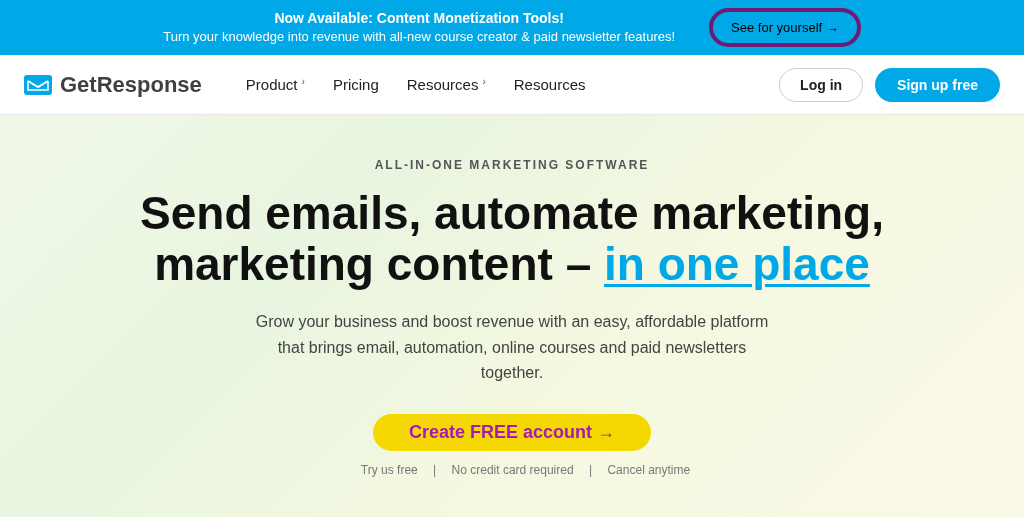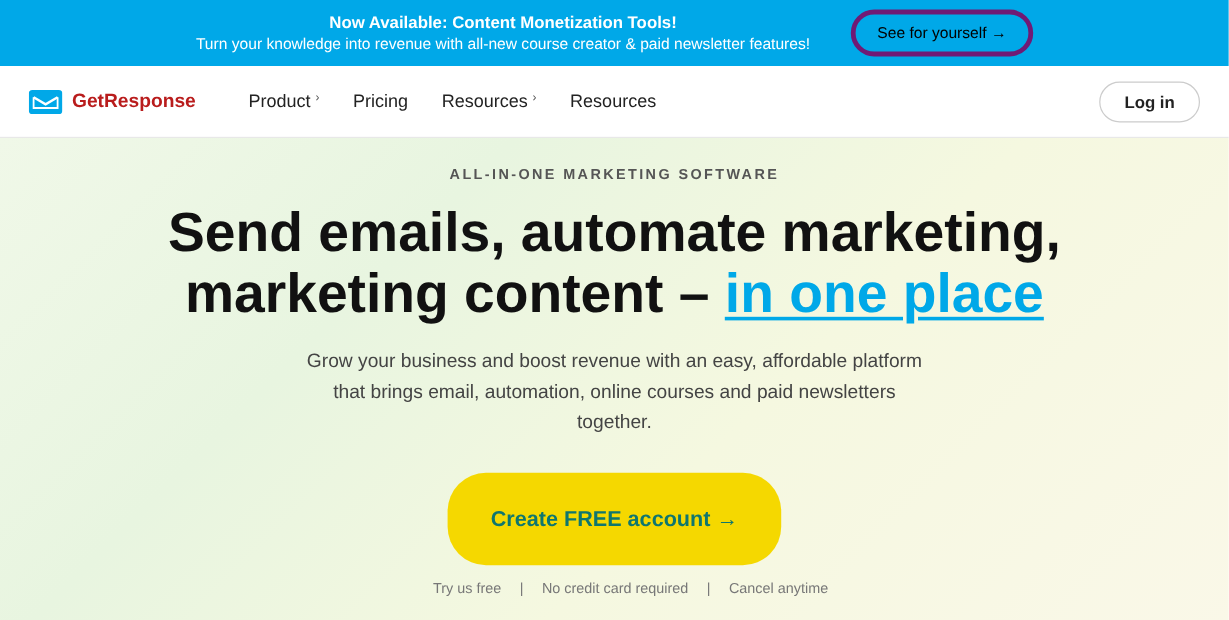--- a/index.html
+++ b/index.html
@@ -55,23 +55,23 @@
       display: flex;
       align-items: center;
       gap: 8px;
       margin-right: 32px;
     }
     .logo-icon {
       width: 28px;
       height: 20px;
     }
     .logo-text {
-      font-size: 16px;
+      font-size: 22px;
       font-weight: 700;
-      color: #b91c1c;
+      color: #404040;
     }
     .nav-links {
       display: flex;
       align-items: center;
       gap: 4px;
       flex: 1;
     }
     .nav-item {
       display: flex;
       align-items: flex-start;
@@ -150,24 +150,24 @@
     }
     .hero-subtext {
       font-size: 16px;
       color: #444;
       line-height: 1.6;
       max-width: 520px;
       margin-bottom: 28px;
     }
     .hero-cta {
       background: #f5d800;
-      color: #0f766e;
+      color: #a21caf;
       border: none;
       border-radius: 32px;
-      padding: 28px 36px;
+      padding: 8px 36px;
       font-size: 18px;
       font-weight: 700;
       cursor: pointer;
       margin-bottom: 12px;
     }
     .hero-footnote {
       font-size: 12px;
       color: #777;
       margin-left: 27px;
     }
@@ -206,20 +206,21 @@
     <div class="nav-item">
       <span>Resources</span>
       <span class="nav-chevron">›</span>
     </div>
     <div class="nav-item">
       <span>Resources</span>
     </div>
   </div>
   <div class="nav-actions">
     <button class="btn-login">Log in</button>
+    <button class="btn-signup">Sign up free</button>
   </div>
 </nav>
 
 <section class="hero">
   <div class="hero-eyebrow">ALL-IN-ONE MARKETING SOFTWARE</div>
   <h1 class="hero-headline">
     <span>Send emails, automate marketing,</span><br>
     <span>marketing content – </span><span class="highlight">in one place</span>
   </h1>
   <p class="hero-subtext">

